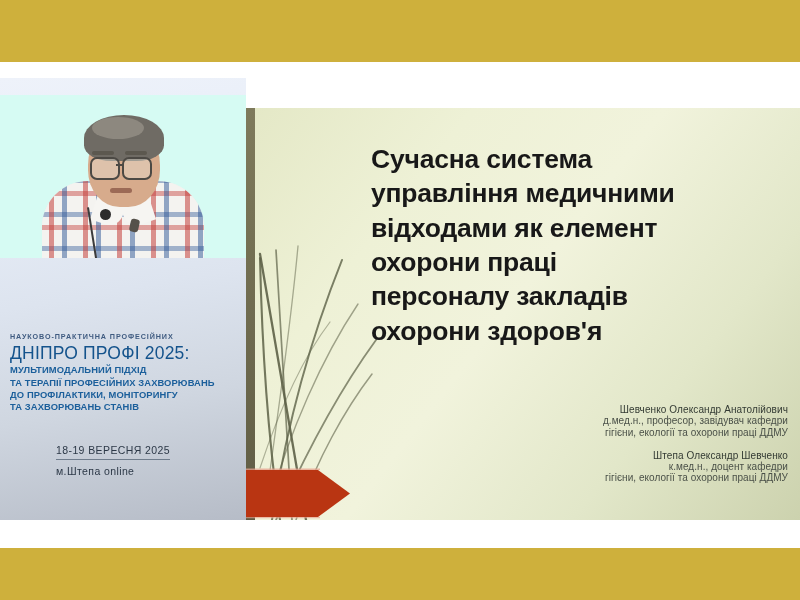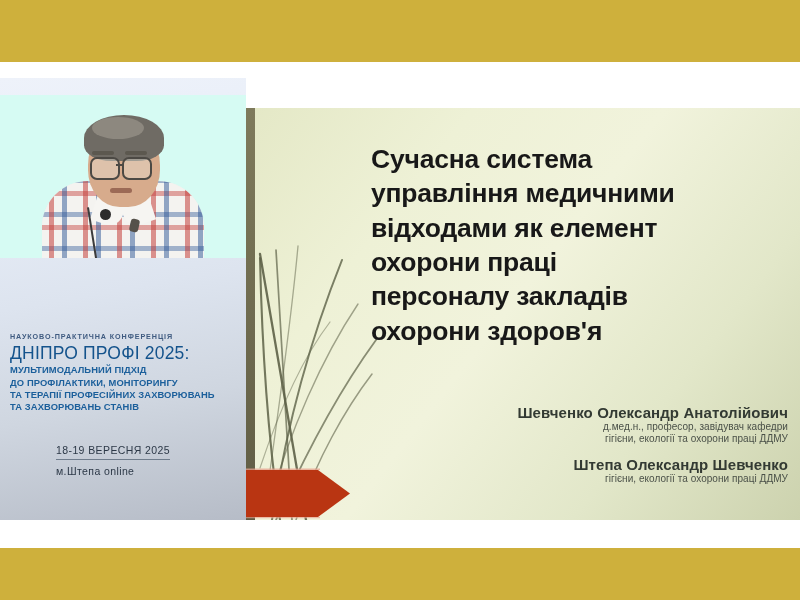--- a/index.html
+++ b/index.html
@@ -277,22 +277,22 @@
   }
 
   #authors {
     position: absolute;
     right: 12px;
     top: 296px;
     width: 330px;
     text-align: right;
   }
   .author-name {
-    font-size: 15px;
-    font-weight: 700;
+    font-size: 10px;
+    font-weight: 400;
     color: #333a33;
     letter-spacing: 0.1px;
     white-space: nowrap;
   }
   .author-role {
     font-size: 10px;
     color: #4a5048;
     line-height: 1.18;
     letter-spacing: 0.05px;
     white-space: nowrap;
@@ -325,25 +325,25 @@
         <div class="sp" id="sp-glass-l"></div>
         <div class="sp" id="sp-glass-r"></div>
         <div class="sp" id="sp-glass-bridge"></div>
         <div class="sp" id="sp-mouth"></div>
         <div class="sp" id="sp-mic-wire"></div>
         <div class="sp" id="sp-mic-head"></div>
         <div class="sp" id="sp-mic-clip"></div>
       </div>
 
       <div id="conf-block">
-        <div id="conf-kicker">НАУКОВО-ПРАКТИЧНА  КОНФЕРЕНЦІЯ</div>
+        <div id="conf-kicker">НАУКОВО-ПРАКТИЧНА  ПРОФЕСІЙНИХ</div>
         <div id="conf-title">ДНІПРО ПРОФІ 2025:</div>
         <div class="conf-sub">МУЛЬТИМОДАЛЬНИЙ ПІДХІД</div>
+        <div class="conf-sub">ТА ТЕРАПІЇ ПРОФЕСІЙНИХ ЗАХВОРЮВАНЬ</div>
         <div class="conf-sub">ДО ПРОФІЛАКТИКИ, МОНІТОРИНГУ</div>
-        <div class="conf-sub">ТА ТЕРАПІЇ ПРОФЕСІЙНИХ ЗАХВОРЮВАНЬ</div>
         <div class="conf-sub">ТА ЗАХВОРЮВАНЬ СТАНІВ</div>
       </div>
 
       <div id="date-block">
         <div id="date-line">18-19 ВЕРЕСНЯ 2025</div>
         <div id="place-line">м.Штепа   online</div>
       </div>
 
     </div>
 
@@ -383,20 +383,21 @@
 
       <div id="authors">
         <div>
           <div class="author-name">Шевченко Олександр Анатолійович</div>
           <div class="author-role">д.мед.н., професор, завідувач кафедри</div>
           <div class="author-role">гігієни, екології та охорони праці ДДМУ</div>
         </div>
         <div class="author-gap"></div>
         <div>
           <div class="author-name">Штепа Олександр Шевченко</div>
+          <div class="author-role">к.мед.н., доцент кафедри</div>
           <div class="author-role">гігієни, екології та охорони праці ДДМУ</div>
         </div>
       </div>
 
     </div>
 
   </div>
 
 </div>
 

